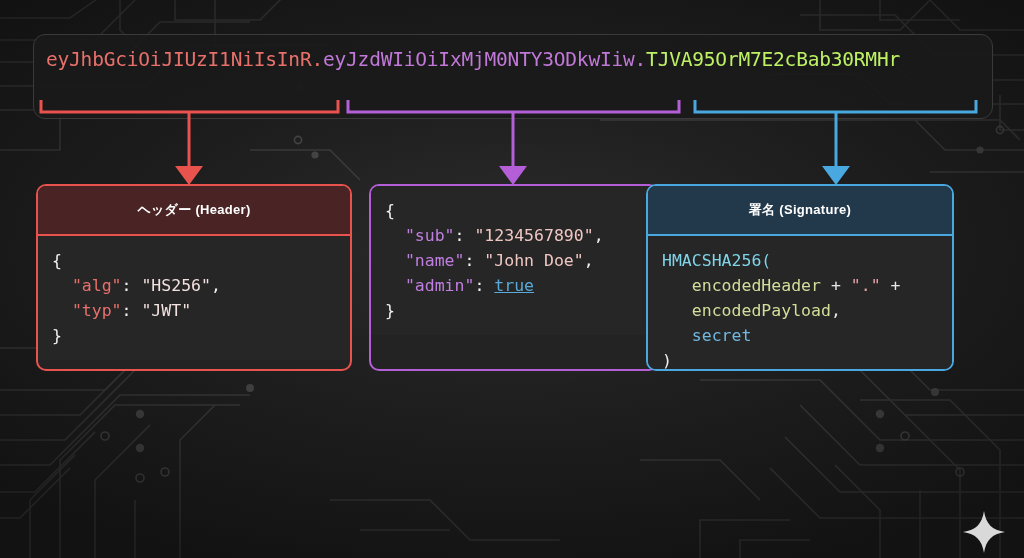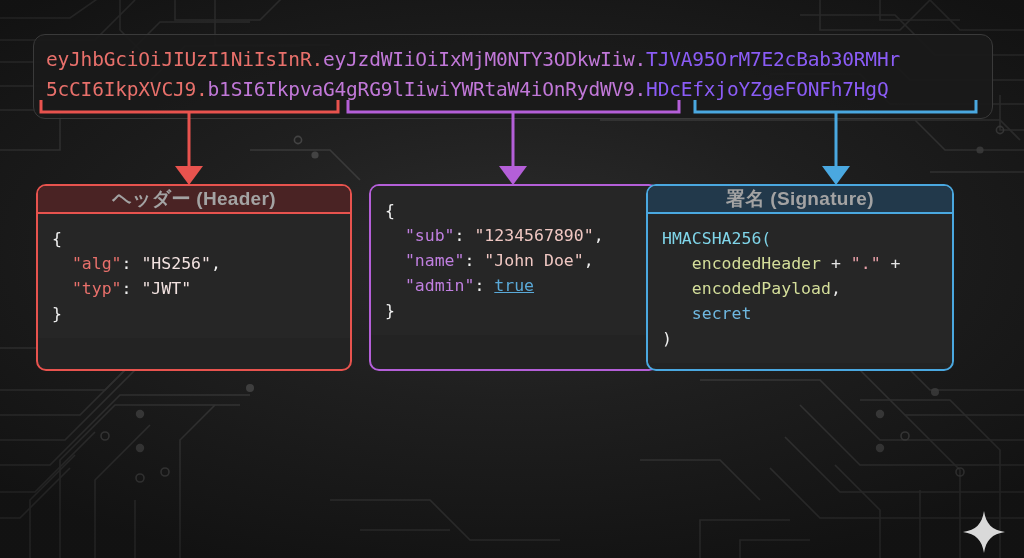--- a/index.html
+++ b/index.html
@@ -54,21 +54,21 @@
   }
   .token-line {
     font-family: "DejaVu Sans Mono", monospace;
     font-size: 19.5px;
     line-height: 30px;
     letter-spacing: -0.2px;
     white-space: pre;
   }
   .seg-header { color: #e8706b; margin-top: 27px; }
   .seg-payload { color: #c178d8; }
-  .seg-signature { color: #8b5cf6; }
+  .seg-signature { color: #bef264; }
   .seg-dot-h { color: #e8706b; }
   .seg-dot-p { color: #c178d8; }
 
   
   #connector-layer {
     position: absolute;
     inset: 0;
     z-index: 4;
     pointer-events: none;
   }
@@ -77,27 +77,27 @@
   .part-box {
     position: absolute;
     z-index: 5;
     border-radius: 10px;
     border-width: 2px;
     border-style: solid;
     overflow: hidden;
     background: #232323;
   }
   .part-title {
-    height: 28px;
+    height: 50px;
     display: flex;
     align-items: center;
     justify-content: center;
-    font-size: 19px;
+    font-size: 13px;
     font-weight: bold;
-    color: #a3a3a3;
+    color: #ffffff;
     border-bottom-width: 2px;
     border-bottom-style: solid;
     letter-spacing: 0.3px;
   }
   .part-body {
     padding: 12px 14px;
     font-family: "DejaVu Sans Mono", monospace;
     font-size: 16.5px;
     line-height: 25px;
     white-space: pre;
@@ -213,21 +213,20 @@
       <circle cx="905" cy="436" r="4"></circle>
       <circle cx="960" cy="472" r="4"></circle>
       <circle cx="298" cy="140" r="3.6"></circle>
       <circle cx="1000" cy="130" r="3.6"></circle>
     </g>
   </svg>
   <div id="vignette"></div>
 
   <div id="token-panel">
     <div class="token-line"><span class="seg-header">eyJhbGciOiJIUzI1NiIsInR</span><span class="seg-dot-h">.</span><span class="seg-payload">eyJzdWIiOiIxMjM0NTY3ODkwIiw</span><span class="seg-dot-p">.</span><span class="seg-signature">TJVA95OrM7E2cBab30RMHr</span></div>
-    <div class="token-line"><span class="seg-header">5cCI6IkpXVCJ9</span><span class="seg-dot-h">.</span><span class="seg-payload">b1SI6IkpvaG4gRG9lIiwiYWRtaW4iOnRydWV9</span><span class="seg-dot-p">.</span><span class="seg-signature">HDcEfxjoYZgeFONFh7HgQ</span></div>
   </div>
 
   <svg id="connector-layer" viewBox="0 0 1024 558" preserveAspectRatio="none">
 
     <g stroke="#e8534e" stroke-width="3" fill="none">
       <path d="M41 100 V112 H338 V100"></path>
       <path d="M189 112 V166"></path>
     </g>
     <polygon points="175,166 203,166 189,185" fill="#e8534e"></polygon>
 

